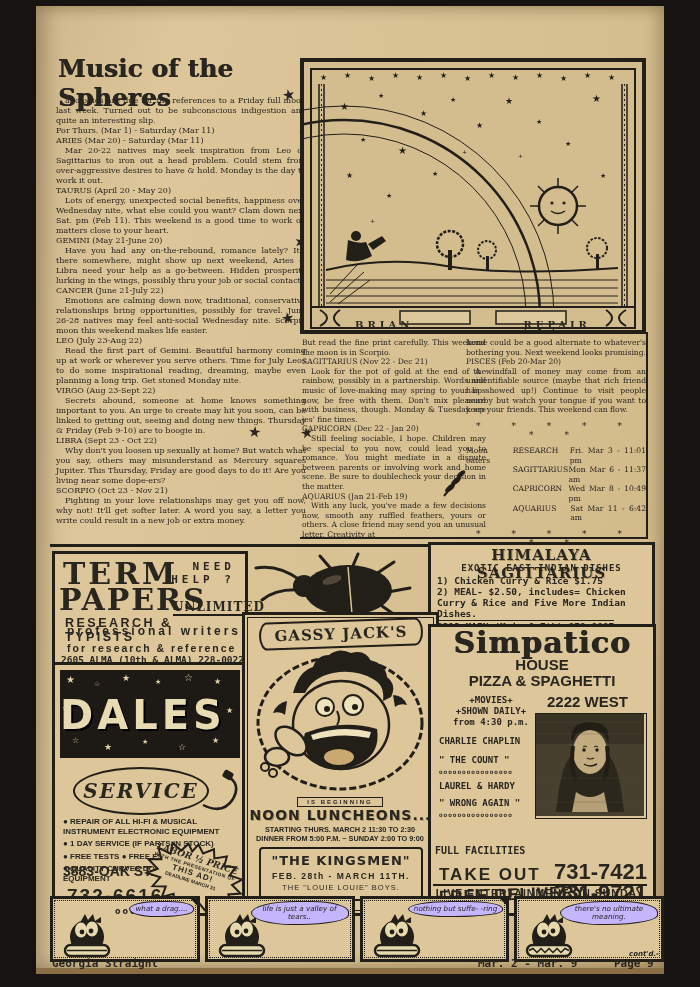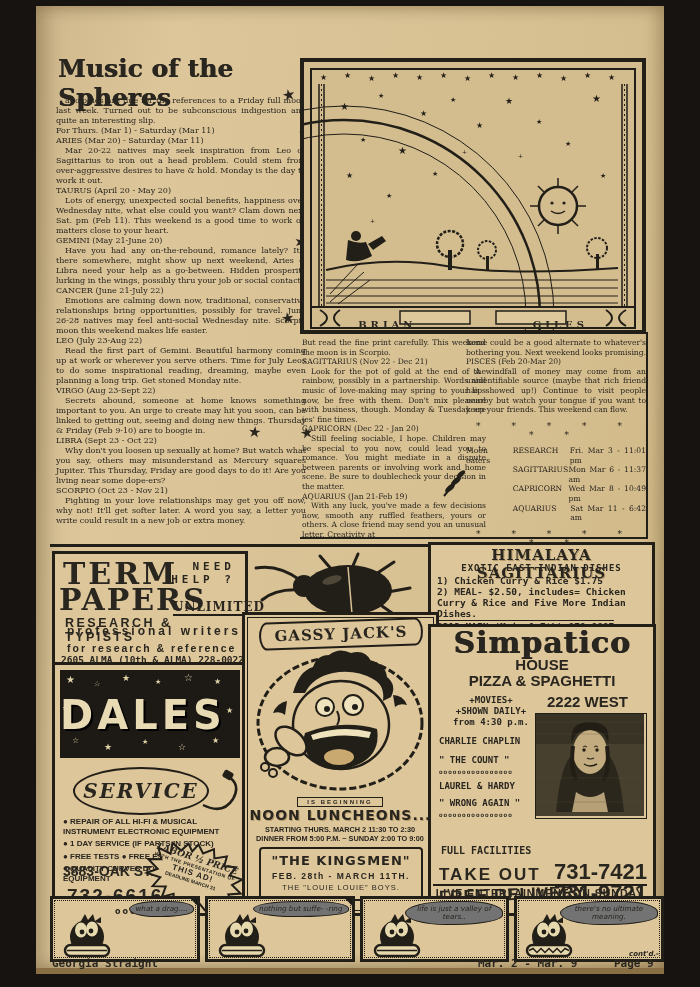--- a/index.html
+++ b/index.html
@@ -84,32 +84,32 @@
   .gk3{font:7.5px "Liberation Sans",sans-serif;letter-spacing:1px;margin-top:2px}
   
   .simp{left:392px;top:618px;width:222px;height:286px;background:#dcc69a}
   .st{position:absolute;left:0;top:-2px;width:100%;text-align:center;font:bold 30px "DejaVu Serif",serif;
       letter-spacing:1px;text-shadow:.8px 0 #29251f}
   .ss{position:absolute;left:0;top:30px;width:100%;text-align:center;font:bold 15px "Liberation Sans",sans-serif;line-height:16px}
   .sleft{position:absolute;left:8px;top:68px;width:104px;font:bold 9px "DejaVu Sans Mono",monospace;line-height:11px}
   .sleft .cl{text-align:center}
   .dots{font-size:6px;letter-spacing:1px}
   .saddr{position:absolute;left:116px;top:66px;font:bold 15px "Liberation Sans",sans-serif}
-  .sfac{position:absolute;left:10px;top:218px;font:bold 10px "DejaVu Sans Mono",monospace}
+  .sfac{position:absolute;left:4px;top:218px;font:bold 10px "DejaVu Sans Mono",monospace}
   .stake{position:absolute;left:8px;top:238px;font:bold 17px "Liberation Sans",sans-serif;letter-spacing:2px}
   .sdel{position:absolute;left:8px;top:258px;font:bold 17px "Liberation Sans",sans-serif;letter-spacing:1px;transform:rotate(-2deg)}
   .sphones{position:absolute;right:6px;top:234px;text-align:right;font:bold 22px "Liberation Sans",sans-serif;line-height:21px}
   .sbanner{position:absolute;left:2px;bottom:2px;width:214px;text-align:center;border-top:2px solid #221e18;
            font:bold 10.5px "Liberation Sans",sans-serif;letter-spacing:1px;padding-top:1px}
   .monawrap{position:absolute;right:6px;top:86px;width:110px;height:104px;border:1px solid #221e18}
   
   .comic{position:absolute;left:14px;top:890px;width:614px;height:66px;display:flex;gap:5px}
   .panel{flex:1;border:3px solid #221e18;position:relative;background:#dcc69a;overflow:hidden}
   .panel::after{content:"";position:absolute;inset:1px;border:1px dotted #221e18;pointer-events:none}
-  .bubble{position:absolute;right:3px;top:2px;max-width:86px;background:#737373;border:1.5px solid #221e18;
+  .bubble{position:absolute;right:3px;top:2px;max-width:86px;background:#c4b5fd;border:1.5px solid #221e18;
           border-radius:55% 45% 60% 50%/60% 55% 50% 60%;padding:3px 5px;
           font:italic 7.2px "DejaVu Sans",sans-serif;line-height:8px;text-align:center}
   .ooo{position:absolute;font:bold 8px "DejaVu Sans",sans-serif;letter-spacing:2px}
   .contd{position:absolute;right:2px;bottom:1px;font:bold italic 7px "DejaVu Sans",sans-serif}
   .corner{position:absolute;width:26px;height:26px;background:#1d1915;top:-10px;clip-path:polygon(0 0,100% 0,100% 100%)}
   
   .foot{font:bold 11px "DejaVu Sans Mono",monospace;color:#2a261f}
 </style>
 </head>
 <body>
@@ -273,21 +273,21 @@
       </g>
 
       <rect x="11" y="249" width="324" height="21" fill="#d3bd8f" stroke="#221e18" stroke-width="2"></rect>
       <rect x="100" y="253" width="70" height="13" fill="#ddc89c" stroke="#221e18" stroke-width="1.5"></rect>
       <rect x="196" y="253" width="70" height="13" fill="#ddc89c" stroke="#221e18" stroke-width="1.5"></rect>
       <path d="M20 252 q14 8 0 16 M40 252 q-12 8 0 16" fill="none" stroke="#221e18" stroke-width="2"></path>
       <path d="M326 252 q-14 8 0 16 M306 252 q12 8 0 16" fill="none" stroke="#221e18" stroke-width="2"></path>
     </svg>
     <div class="credit">
       <span>BRIAN</span>
-      <span>GILES</span>
+      <span>REPAIR</span>
     </div>
   </div>
 
   <div class="abs hcol hcolm">
     <div>But read the fine print carefully. This weekend the moon is in Scorpio.</div>
     <div class="sign">
         <div class="signname">SAGITTARIUS (Nov 22 - Dec 21)</div>
         <div class="sbody">Look for the pot of gold at the end of the rainbow, possibly in a partnership. Words and music of love-making may spring to your lips now, be free with them. Don't mix pleasure with business, though. Monday &amp; Tuesday are jes' fine times.</div>
       </div>
     <div class="sign">
@@ -525,47 +525,47 @@
           <ellipse cx="33" cy="16" rx="6" ry="7.5" fill="#e7d9ae"></ellipse>
         <circle cx="23" cy="19" r="2.4" fill="#221e18"></circle>
           <circle cx="32" cy="18" r="2.4" fill="#221e18"></circle>
         <rect x="6" y="32" width="44" height="11" rx="5.5" fill="#e7d9ae" stroke="#221e18" stroke-width="2.5"></rect>
         <line x1="8" y1="37.5" x2="48" y2="37.5" stroke="#221e18" stroke-width="1.5"></line>
       </svg>
       <span class="ooo" style="left:62px;top:8px">ooo</span>
       <div class="bubble">what a drag....</div>
     </div>
     <div class="panel">
+      <svg class="abs" style="left:6px;bottom:-4px" width="58" height="50" viewBox="0 0 58 50">
+        <path d="M22 8 l4 -7 l3 6 l5 -6 l2 7 l6 -4 l0 6 z" fill="#221e18"></path>
+        <circle cx="28" cy="24" r="17" fill="#221e18"></circle>
+        <ellipse cx="22" cy="17" rx="6" ry="7.5" fill="#e7d9ae"></ellipse>
+          <ellipse cx="33" cy="16" rx="6" ry="7.5" fill="#e7d9ae"></ellipse>
+        <circle cx="23" cy="19" r="2.4" fill="#221e18"></circle>
+          <circle cx="32" cy="18" r="2.4" fill="#221e18"></circle>
+        <rect x="6" y="32" width="44" height="11" rx="5.5" fill="#e7d9ae" stroke="#221e18" stroke-width="2.5"></rect>
+        <line x1="8" y1="37.5" x2="48" y2="37.5" stroke="#221e18" stroke-width="1.5"></line>
+      </svg>
+      <span class="ooo" style="left:60px;top:8px">ooo</span>
+      <div class="bubble">life is just a valley of tears..</div>
+    </div>
+    <div class="panel">
       <div class="corner" style="right:-10px"></div>
       <svg class="abs" style="left:6px;bottom:-4px" width="58" height="50" viewBox="0 0 58 50">
         <path d="M22 8 l4 -7 l3 6 l5 -6 l2 7 l6 -4 l0 6 z" fill="#221e18"></path>
         <circle cx="28" cy="24" r="17" fill="#221e18"></circle>
         <ellipse cx="22" cy="17" rx="6" ry="7.5" fill="#e7d9ae"></ellipse>
           <ellipse cx="33" cy="16" rx="6" ry="7.5" fill="#e7d9ae"></ellipse>
         <circle cx="23" cy="19" r="2.4" fill="#221e18"></circle>
           <circle cx="32" cy="18" r="2.4" fill="#221e18"></circle>
         <rect x="6" y="32" width="44" height="11" rx="5.5" fill="#e7d9ae" stroke="#221e18" stroke-width="2.5"></rect>
         <line x1="8" y1="37.5" x2="48" y2="37.5" stroke="#221e18" stroke-width="1.5"></line>
       </svg>
       <span class="ooo" style="left:62px;top:8px">ooo</span>
       <div class="bubble">nothing but suffe- -ring</div>
-    </div>
-    <div class="panel">
-      <svg class="abs" style="left:6px;bottom:-4px" width="58" height="50" viewBox="0 0 58 50">
-        <path d="M22 8 l4 -7 l3 6 l5 -6 l2 7 l6 -4 l0 6 z" fill="#221e18"></path>
-        <circle cx="28" cy="24" r="17" fill="#221e18"></circle>
-        <ellipse cx="22" cy="17" rx="6" ry="7.5" fill="#e7d9ae"></ellipse>
-          <ellipse cx="33" cy="16" rx="6" ry="7.5" fill="#e7d9ae"></ellipse>
-        <circle cx="23" cy="19" r="2.4" fill="#221e18"></circle>
-          <circle cx="32" cy="18" r="2.4" fill="#221e18"></circle>
-        <rect x="6" y="32" width="44" height="11" rx="5.5" fill="#e7d9ae" stroke="#221e18" stroke-width="2.5"></rect>
-        <line x1="8" y1="37.5" x2="48" y2="37.5" stroke="#221e18" stroke-width="1.5"></line>
-      </svg>
-      <span class="ooo" style="left:60px;top:8px">ooo</span>
-      <div class="bubble">life is just a valley of tears..</div>
     </div>
     <div class="panel">
       <svg class="abs" style="left:4px;bottom:-4px" width="58" height="50" viewBox="0 0 58 50">
         <path d="M22 8 l4 -7 l3 6 l5 -6 l2 7 l6 -4 l0 6 z" fill="#221e18"></path>
         <circle cx="28" cy="24" r="17" fill="#221e18"></circle>
         <ellipse cx="22" cy="17" rx="6" ry="7.5" fill="#e7d9ae"></ellipse>
           <ellipse cx="33" cy="16" rx="6" ry="7.5" fill="#e7d9ae"></ellipse>
         <circle cx="23" cy="19" r="2.4" fill="#221e18"></circle>
           <circle cx="32" cy="18" r="2.4" fill="#221e18"></circle>
         <rect x="6" y="32" width="44" height="11" rx="5.5" fill="#e7d9ae" stroke="#221e18" stroke-width="2.5"></rect>

